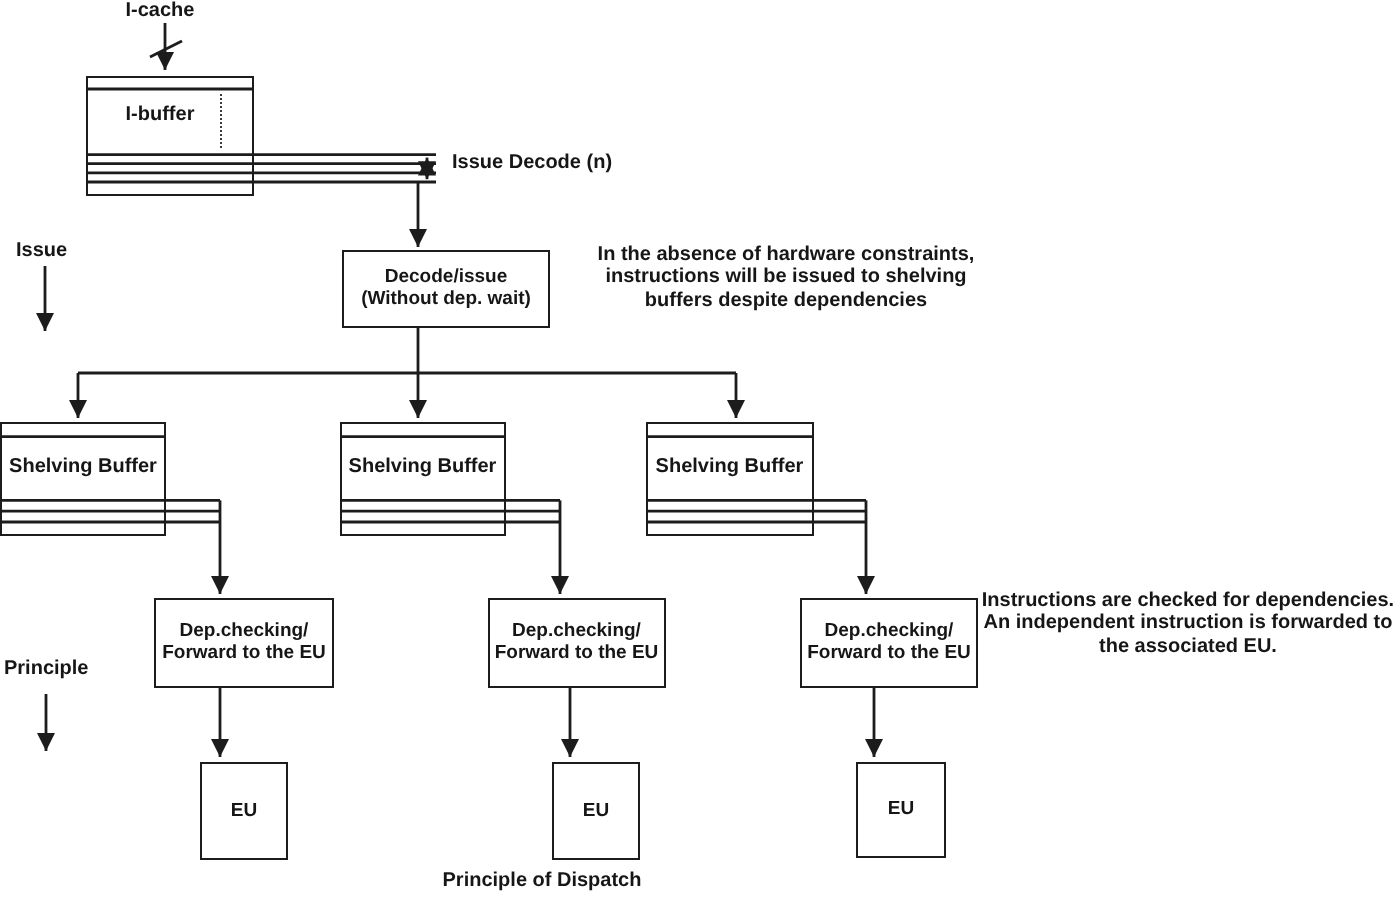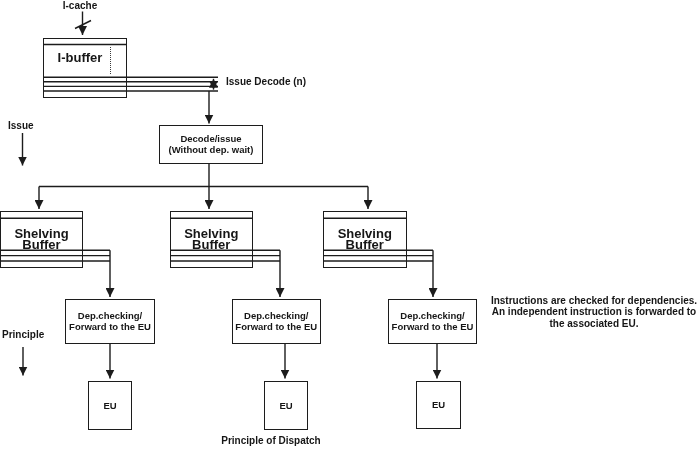--- a/index.html
+++ b/index.html
@@ -21,27 +21,28 @@
   }
   .flexc {
     display: flex;
     flex-direction: column;
     align-items: center;
     justify-content: center;
     text-align: center;
     font-size: 9.5px;
     font-weight: bold;
     line-height: 11px;
+    margin-left: 12px;
   }
   .boxlabel {
     position: absolute;
     left: 0;
     width: 100%;
     text-align: center;
-    font-size: 13px;
+    font-size: 10px;
     font-weight: bold;
     line-height: 11px;
   }
   .lbl {
     position: absolute;
     font-size: 10px;
     font-weight: bold;
     line-height: 11.3px;
     white-space: pre-line;
   }
@@ -175,20 +176,23 @@
   </div>
 
   <div class="lbl center" style="left:45px; top:0px; width:70px;">I-cache</div>
 
   <div class="lbl nowrap" style="left:226px; top:75.5px;">Issue Decode (n)</div>
 
   <div class="lbl" style="left:8px; top:120px;">Issue</div>
 
   <div class="lbl" style="left:2px; top:329px;">Principle</div>
 
+  <div class="lbl center" style="left:288px; top:122px; width:210px;">In the absence of hardware constraints,
+instructions will be issued to shelving
+buffers despite dependencies</div>
 
 
   <div class="lbl center" style="left:484px; top:295px; width:220px;">Instructions are checked for dependencies.
 An independent instruction is forwarded to
 the associated EU.</div>
 
   <div class="lbl center" style="left:171px; top:435px; width:200px;">Principle of Dispatch</div>
 
 </div>
 

